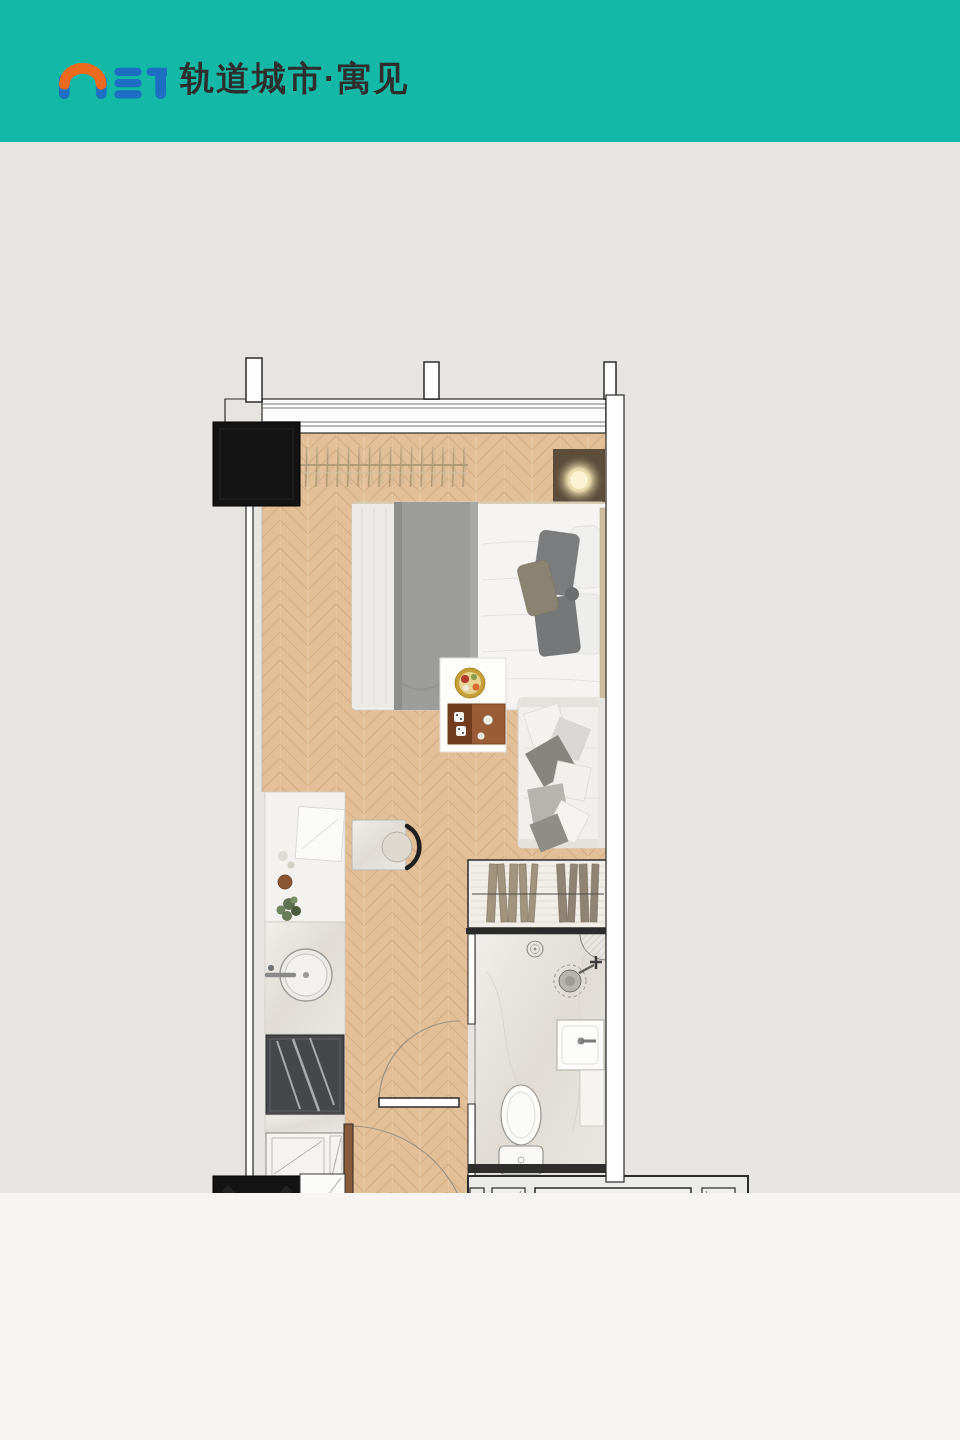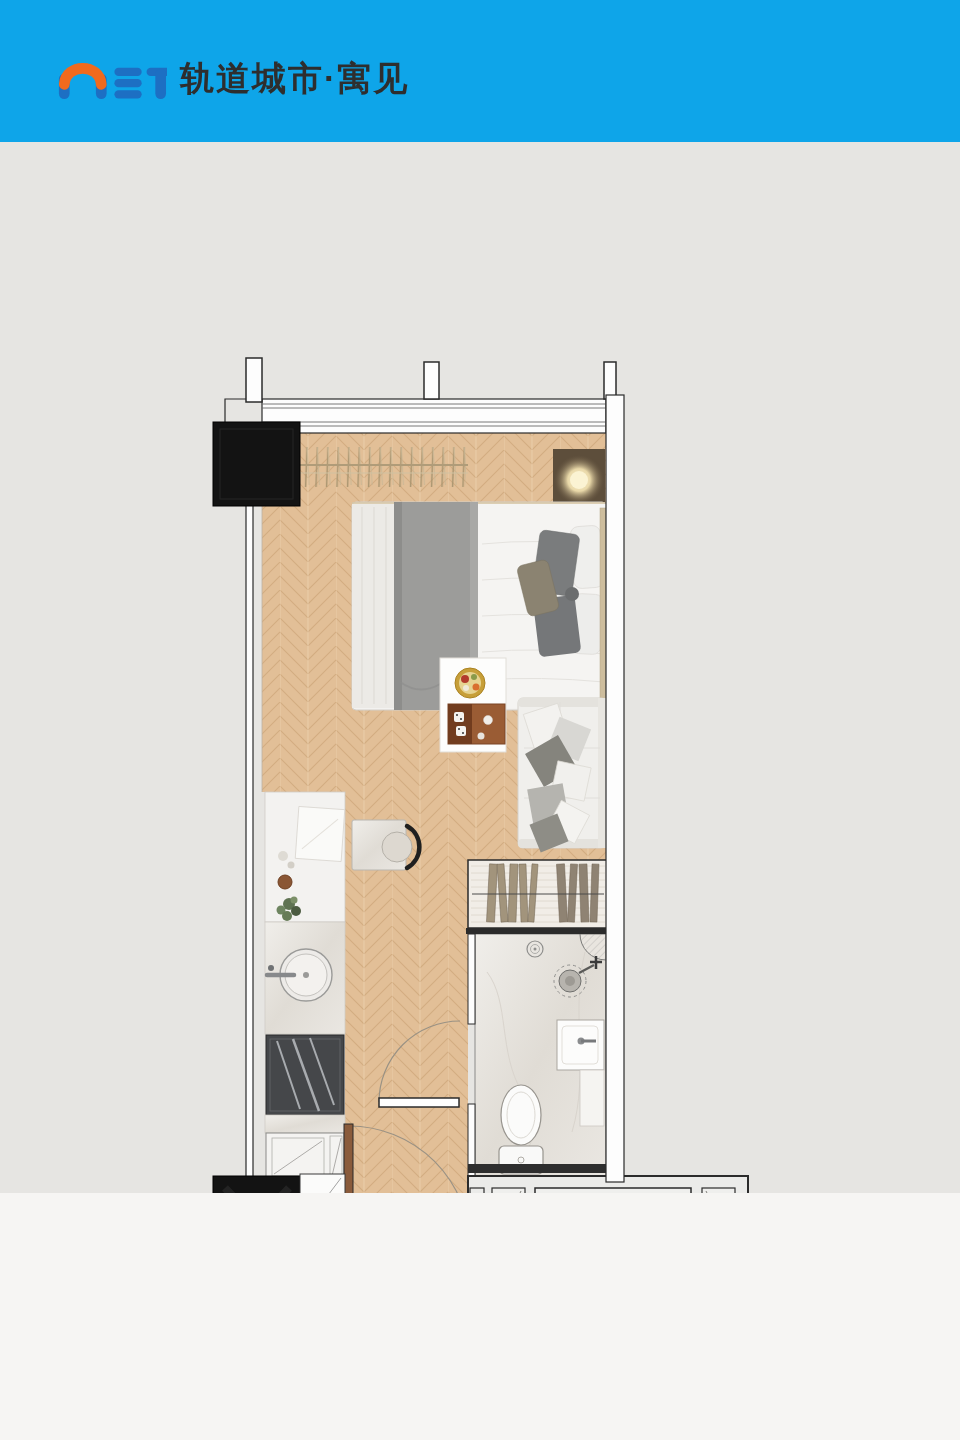--- a/index.html
+++ b/index.html
@@ -1,18 +1,18 @@
 <!DOCTYPE html>
 <html><head>
 <meta charset="utf-8">
 <style>
   html,body{margin:0;padding:0;}
   body{width:960px;height:1440px;position:relative;background:#ffffff;
        font-family:"Liberation Sans",sans-serif;overflow:hidden;}
-  .header{position:absolute;left:0;top:0;width:960px;height:142px;background:#0ea5e9;}
+  .header{position:absolute;left:0;top:0;width:960px;height:142px;background:#14b8a6;}
   .logo-svg{position:absolute;left:55px;top:54px;}
   .brand-text{position:absolute;left:180px;top:56px;font-size:34px;font-weight:600;
               color:#2e2e2e;letter-spacing:2px;white-space:nowrap;}
   .gray-board{position:absolute;left:0;top:142px;width:960px;height:1051px;background:#e6e5e2;}
   .plan-svg{position:absolute;left:200px;top:210px;}
   .footer{position:absolute;left:0;top:1193px;width:960px;height:247px;background:#f6f5f3;}
 </style>
 </head>
 <body>
 

